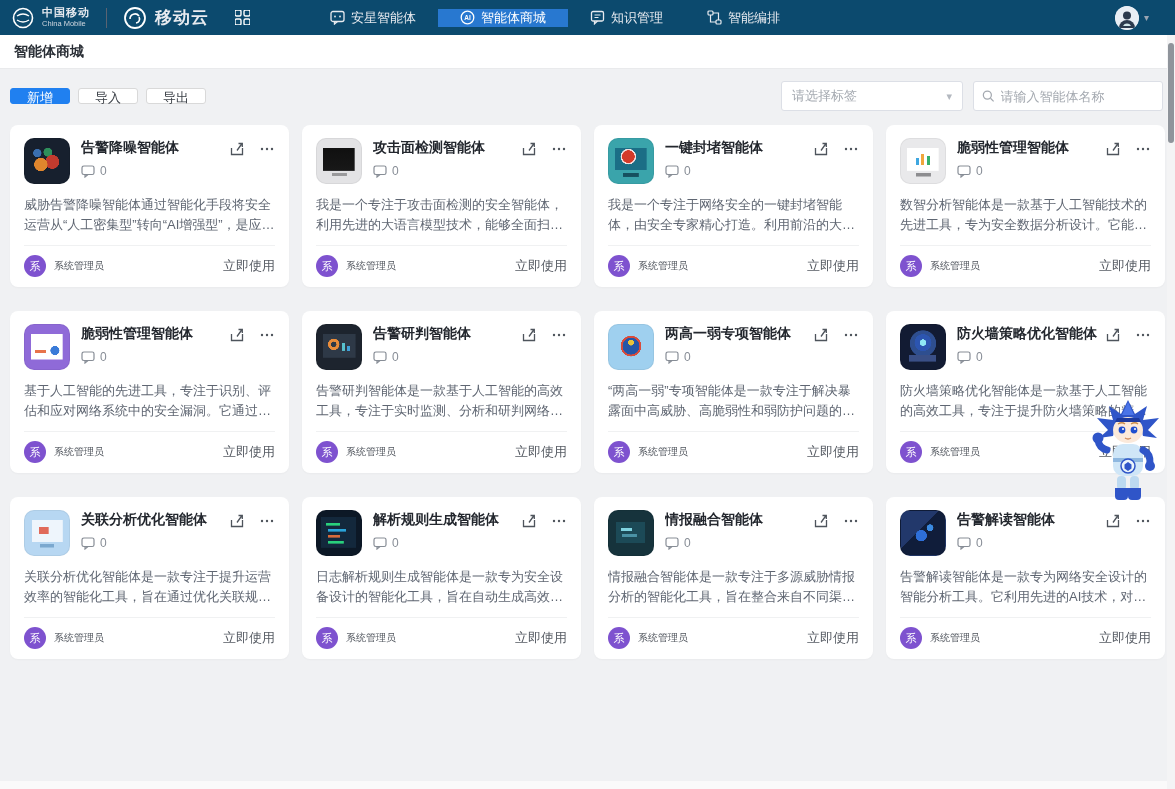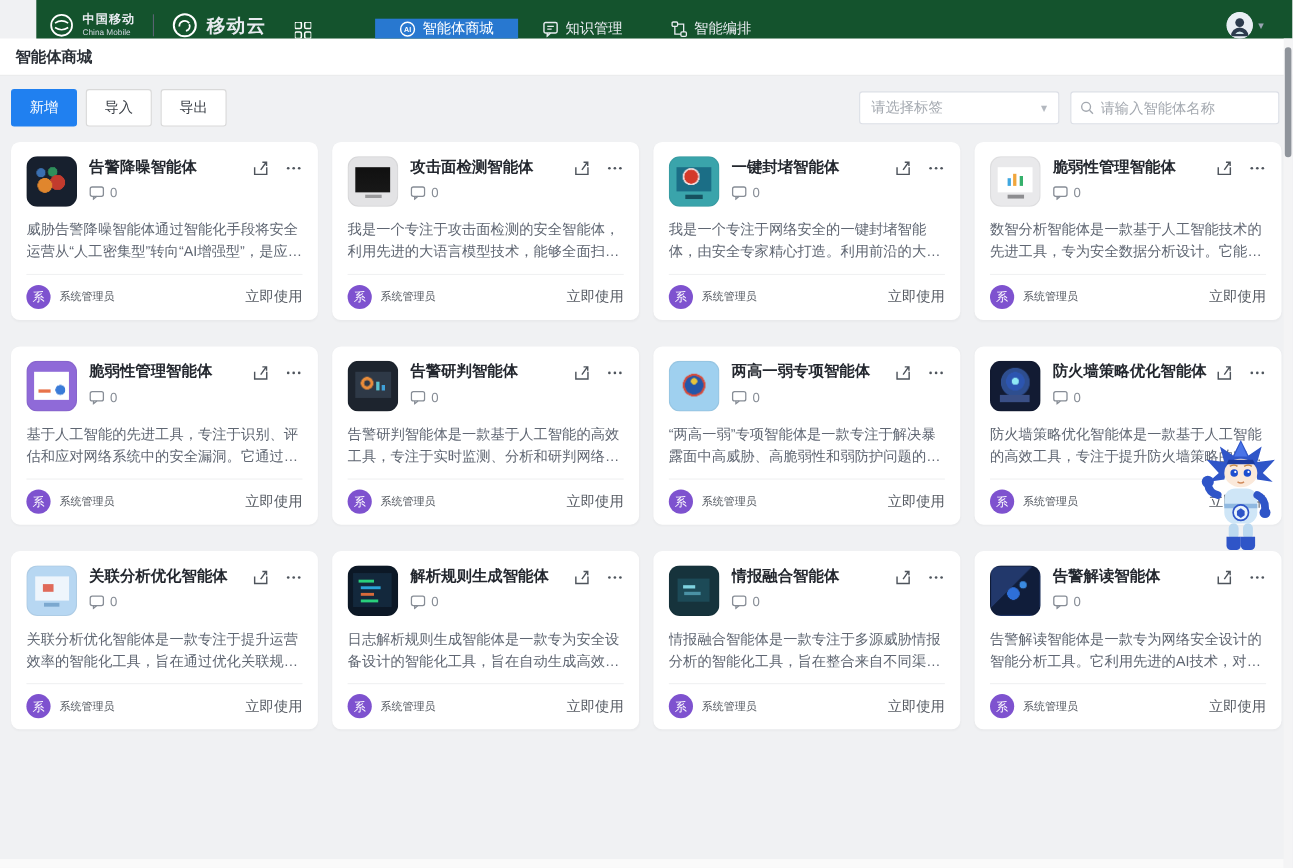--- a/index.html
+++ b/index.html
@@ -1,20 +1,20 @@
 <!DOCTYPE html>
 <html><head>
 <meta charset="utf-8">
 <style>
   * { margin:0; padding:0; box-sizing:border-box; }
   html,body { width:1175px; height:789px; overflow:hidden;
     font-family:"Liberation Sans","DejaVu Sans",sans-serif; background:#f0f1f3; }
 
   
-  .navbar { height:35px; background:#14532d; display:flex; align-items:flex-end; color:#e8ebf0; position:relative; z-index:5;margin-left:33px; }
+  .navbar { height:35px; background:#0c4a6e; display:flex; align-items:center; color:#e8ebf0; position:relative; z-index:5; }
   .brand { display:flex; align-items:center; padding:0 14px 0 12px; gap:8px; }
   .brand svg { display:block; }
   .cm-text { line-height:1; }
   .cm-cn { font-size:11px; font-weight:bold; letter-spacing:1px; }
   .cm-en { font-size:7.5px; margin-top:2px; color:#cfd6df; }
   .brand-divider { width:1px; height:20px; background:#5a6372; margin:0 8px; align-self:center; }
   .cloud-name { font-size:17px; font-weight:bold; letter-spacing:1px; }
   .apps-icon-wrap { display:flex; align-items:center; padding:0 10px; margin-left:2px; cursor:pointer; }
   .nav-items { display:flex; align-items:stretch; margin-left:48px; }
   .nav-item { display:flex; align-items:center; gap:6px; padding:0 22px; font-size:13px; cursor:pointer; white-space:nowrap; }
@@ -23,21 +23,21 @@
   .nav-right { margin-left:auto; display:flex; align-items:center; padding-right:26px; gap:5px; }
   .avatar-circle { width:24px; height:24px; border-radius:50%; background:#dfe7f0; display:flex; align-items:center; justify-content:center; overflow:hidden; cursor:pointer; }
   .chev { color:#9aa4b2; font-size:10px; }
 
   
   .titlebar { height:34px; background:#fff; display:flex; align-items:center; padding:0 14px; border-bottom:1px solid #e9eaec; }
   .titlebar h1 { font-size:14px; color:#2a2f36; font-weight:bold; }
 
   
   .toolbar { display:flex; align-items:center; padding:12px 12px 0 10px; }
-  .btn { height:34px; padding:0 16px; font-size:13px; border-radius:3px; border:1px solid #d9d9d9; background:#fff; color:#3c4148; margin-right:8px; cursor:pointer; }
+  .btn { height:16px; padding:0 16px; font-size:13px; border-radius:3px; border:1px solid #d9d9d9; background:#fff; color:#3c4148; margin-right:8px; cursor:pointer; }
   .btn.primary { background:#2080f0; border-color:#2080f0; color:#fff; }
   .toolbar-right { margin-left:auto; display:flex; gap:10px; }
   .select-box { width:182px; height:30px; background:#fff; border:1px solid #dcdfe6; border-radius:3px; display:flex; align-items:center; padding:0 10px; color:#a4a9b0; font-size:13px; cursor:pointer; }
   .select-box .sel-chev { margin-left:auto; color:#b3b8bf; font-size:11px; }
   .search-box { width:190px; height:30px; background:#fff; border:1px solid #dcdfe6; border-radius:3px; display:flex; align-items:center; padding:0 8px; gap:6px; }
   .search-box input { border:none; outline:none; width:100%; font-size:13px; color:#333; background:transparent; font-family:inherit; }
   .search-box input::placeholder { color:#a4a9b0; }
 
   
   .grid { display:grid; grid-template-columns:repeat(4,1fr); gap:24px 13px; padding:14px 10px 0 10px; }
@@ -141,20 +141,29 @@
   <div class="apps-icon-wrap">
     <svg width="15" height="15" viewBox="0 0 15 15">
       <rect x="0" y="0" width="6" height="6" rx="1.5" fill="none" stroke="#fff" stroke-width="1.4"></rect>
       <rect x="9" y="0" width="6" height="6" rx="1.5" fill="none" stroke="#fff" stroke-width="1.4"></rect>
       <rect x="0" y="9" width="6" height="6" rx="1.5" fill="none" stroke="#fff" stroke-width="1.4"></rect>
       <rect x="9" y="9" width="6" height="6" rx="1.5" fill="none" stroke="#fff" stroke-width="1.4"></rect>
     </svg>
   </div>
 
   <div class="nav-items">
+    <div class="nav-item">
+      <svg width="15" height="15" viewBox="0 0 15 15">
+        <rect x="1" y="1.5" width="13" height="10" rx="2" fill="none" stroke="#e8ebf0" stroke-width="1.3"></rect>
+        <path d="M4.5 11.5 L4.5 14 L7.5 11.5" fill="none" stroke="#e8ebf0" stroke-width="1.3"></path>
+        <circle cx="5" cy="6.5" r="0.9" fill="#e8ebf0"></circle>
+          <circle cx="10" cy="6.5" r="0.9" fill="#e8ebf0"></circle>
+      </svg>
+      <span>安星智能体</span>
+    </div>
     <div class="nav-item active">
       <svg width="15" height="15" viewBox="0 0 15 15">
         <circle cx="7.5" cy="7.5" r="6.3" fill="none" stroke="#fff" stroke-width="1.3"></circle>
         <text x="7.5" y="10" font-size="6.5" fill="#fff" text-anchor="middle" font-family="Liberation Sans,sans-serif" font-weight="bold">AI</text>
       </svg>
       <span>智能体商城</span>
     </div>
     <div class="nav-item">
       <svg width="15" height="15" viewBox="0 0 15 15">
         <rect x="1.5" y="1.5" width="12" height="9.5" rx="1.5" fill="none" stroke="#e8ebf0" stroke-width="1.3"></rect>

